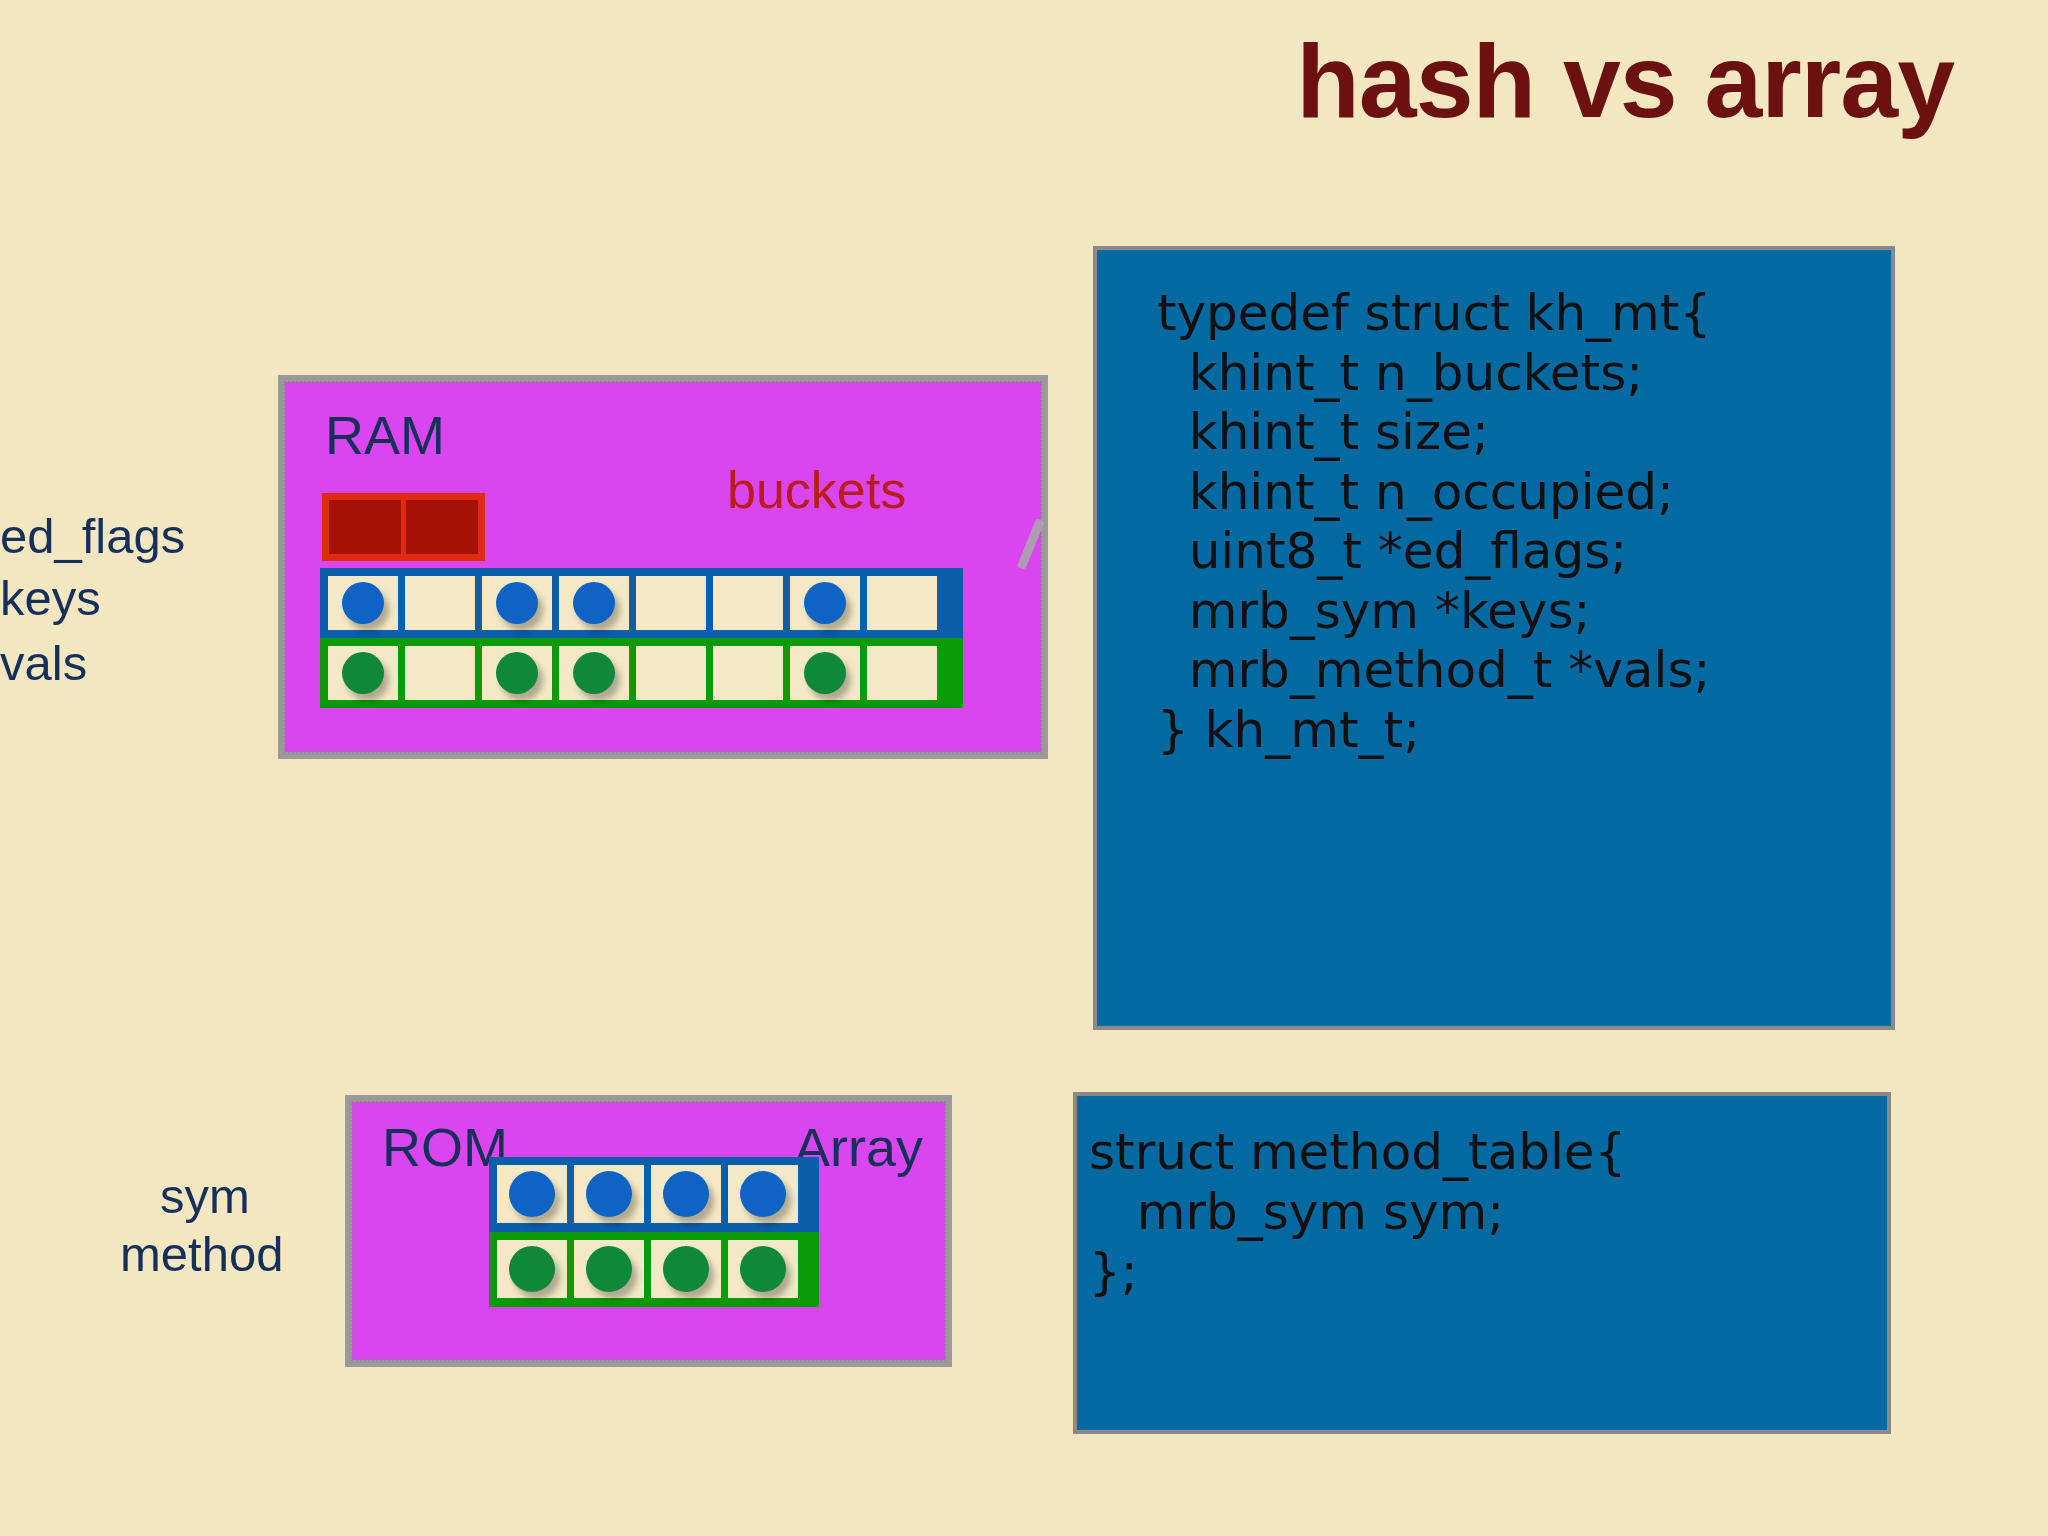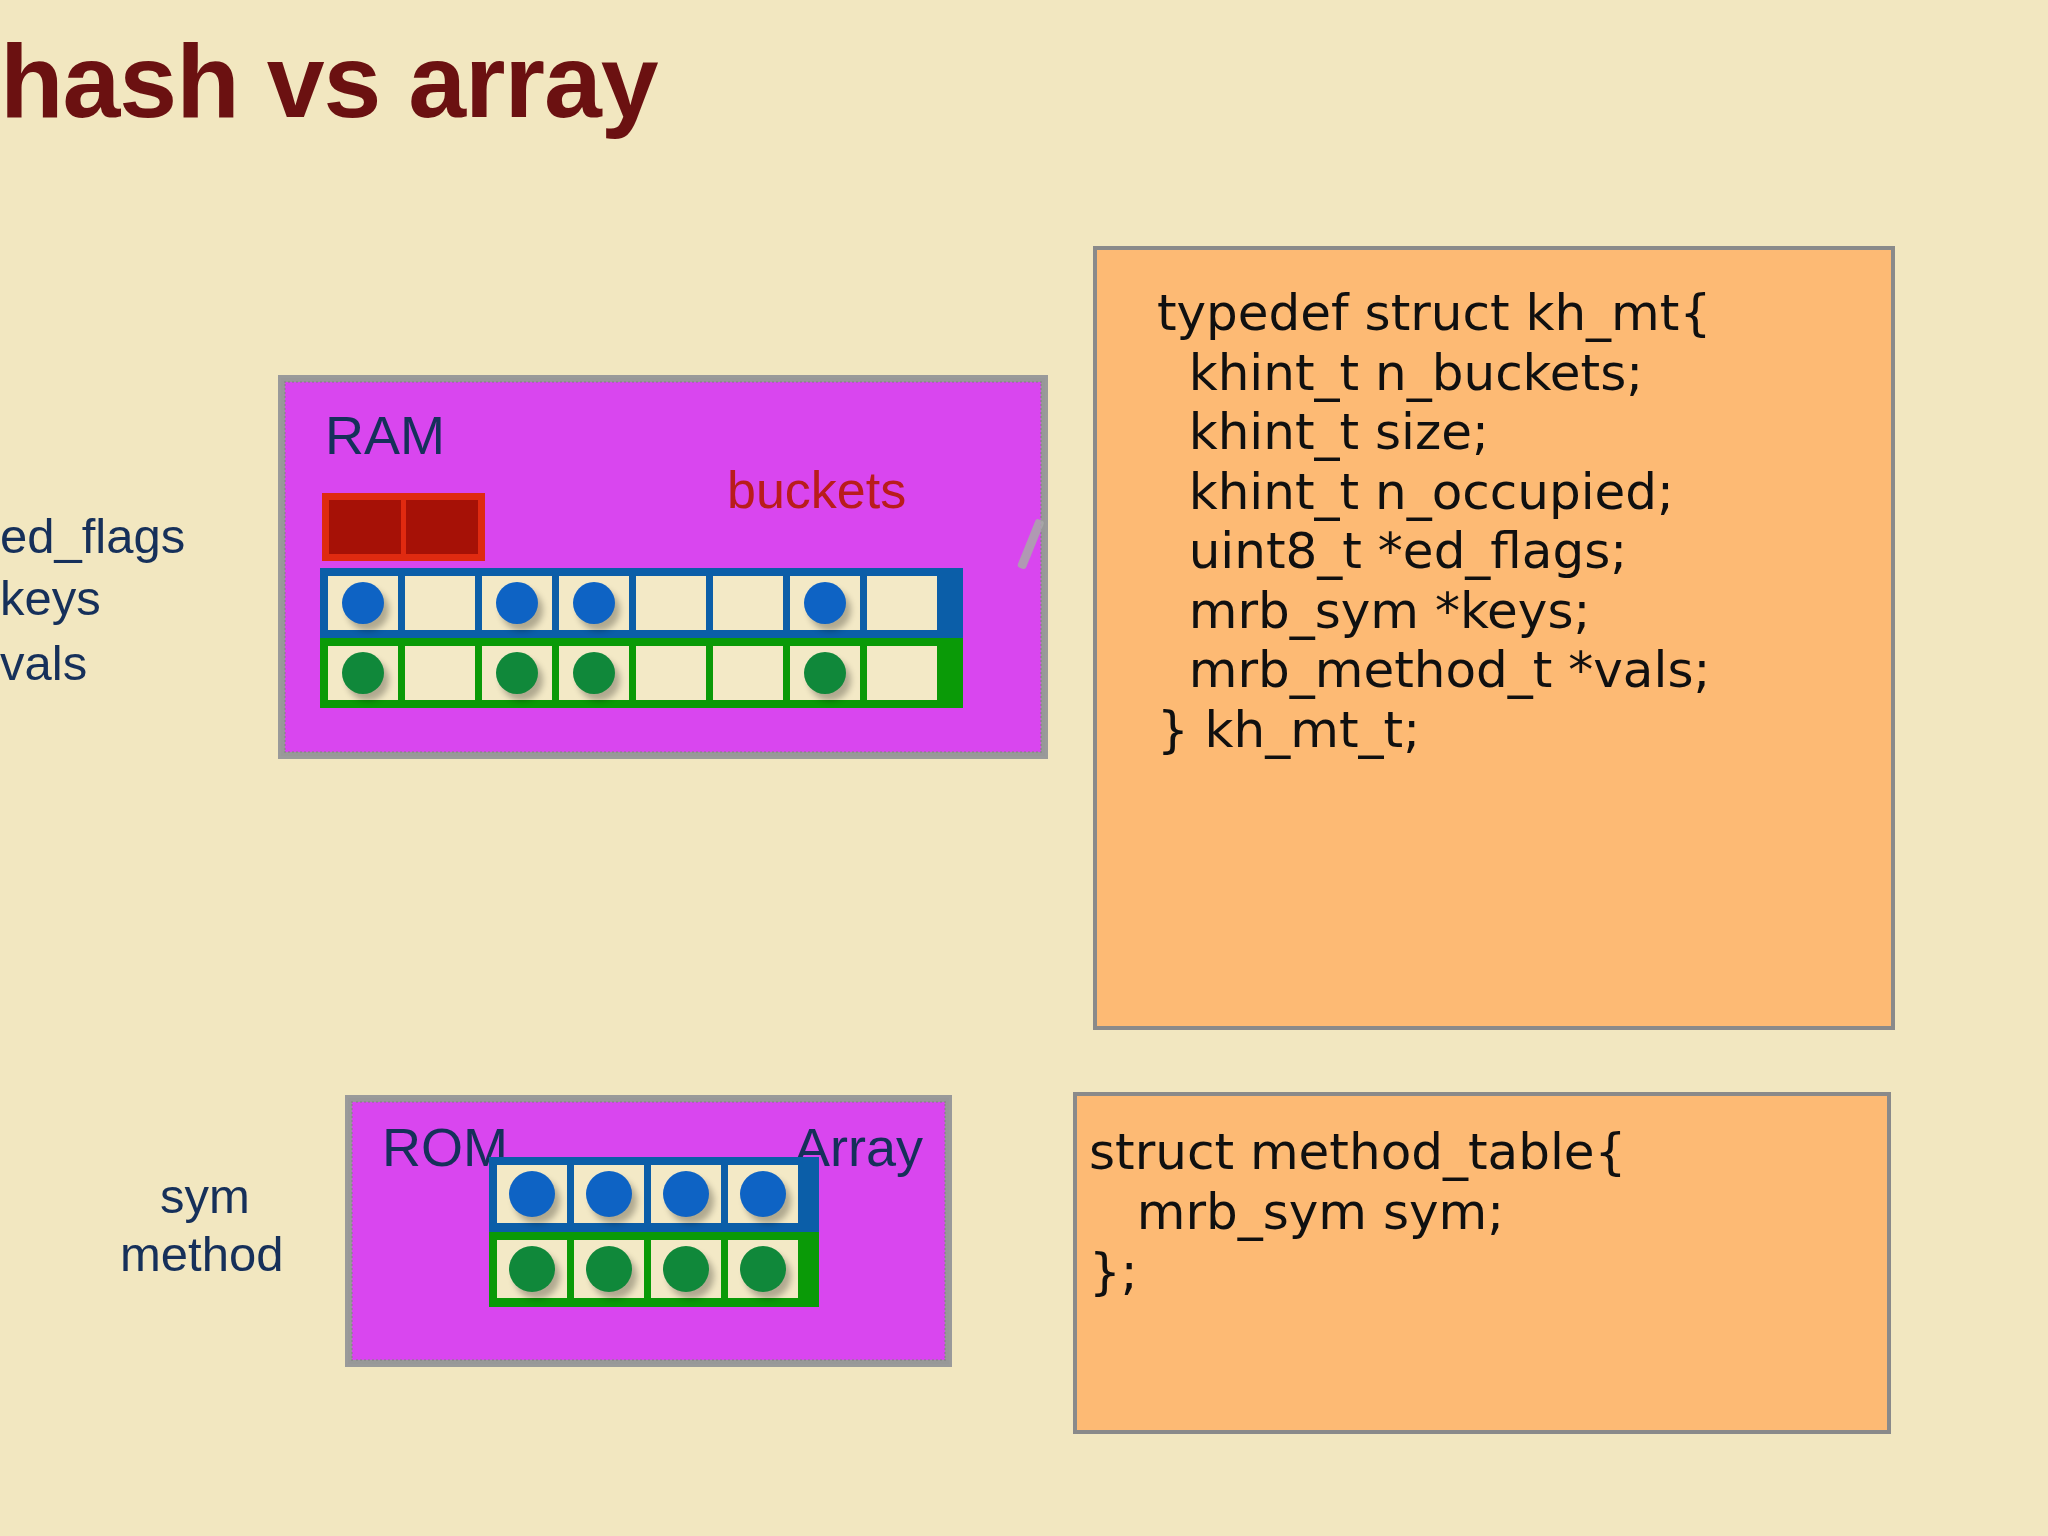--- a/index.html
+++ b/index.html
@@ -16,27 +16,28 @@
     font-family: "Liberation Sans", sans-serif;
     -webkit-font-smoothing: antialiased;
   }
 
   
   .slide-title {
     position: absolute;
     top: 22px;
     left: 0;
     width: 1944px;
-    text-align: left;
+    text-align: right;
     font-family: "Liberation Sans", sans-serif;
     font-weight: bold;
     font-size: 104px;
     letter-spacing: -1px;
     color: #6B1111;
     white-space: nowrap;
+    padding-left: 10px;
   }
 
   
   .rough-box {
     position: absolute;
     background: #d946ef;
     border: 7px solid #9A9A9A;
     box-sizing: border-box;
   }
   .rough-box::before {
@@ -191,21 +192,21 @@
   }
   #sym-row .cell, #method-row .cell {
     width: 70px;
     height: 58px;
   }
   #sym-row .dot, #method-row .dot { width: 46px; height: 46px; }
 
   
   .code-panel {
     position: absolute;
-    background: #fdba74;
+    background: #0369a1;
     border: 4px solid #8A8A8A;
     box-sizing: border-box;
     font-family: "DejaVu Sans", sans-serif;
     color: #101010;
     white-space: pre;
     overflow: hidden;
   }
   #code-panel-hash {
     left: 1093px;
     top: 246px;

